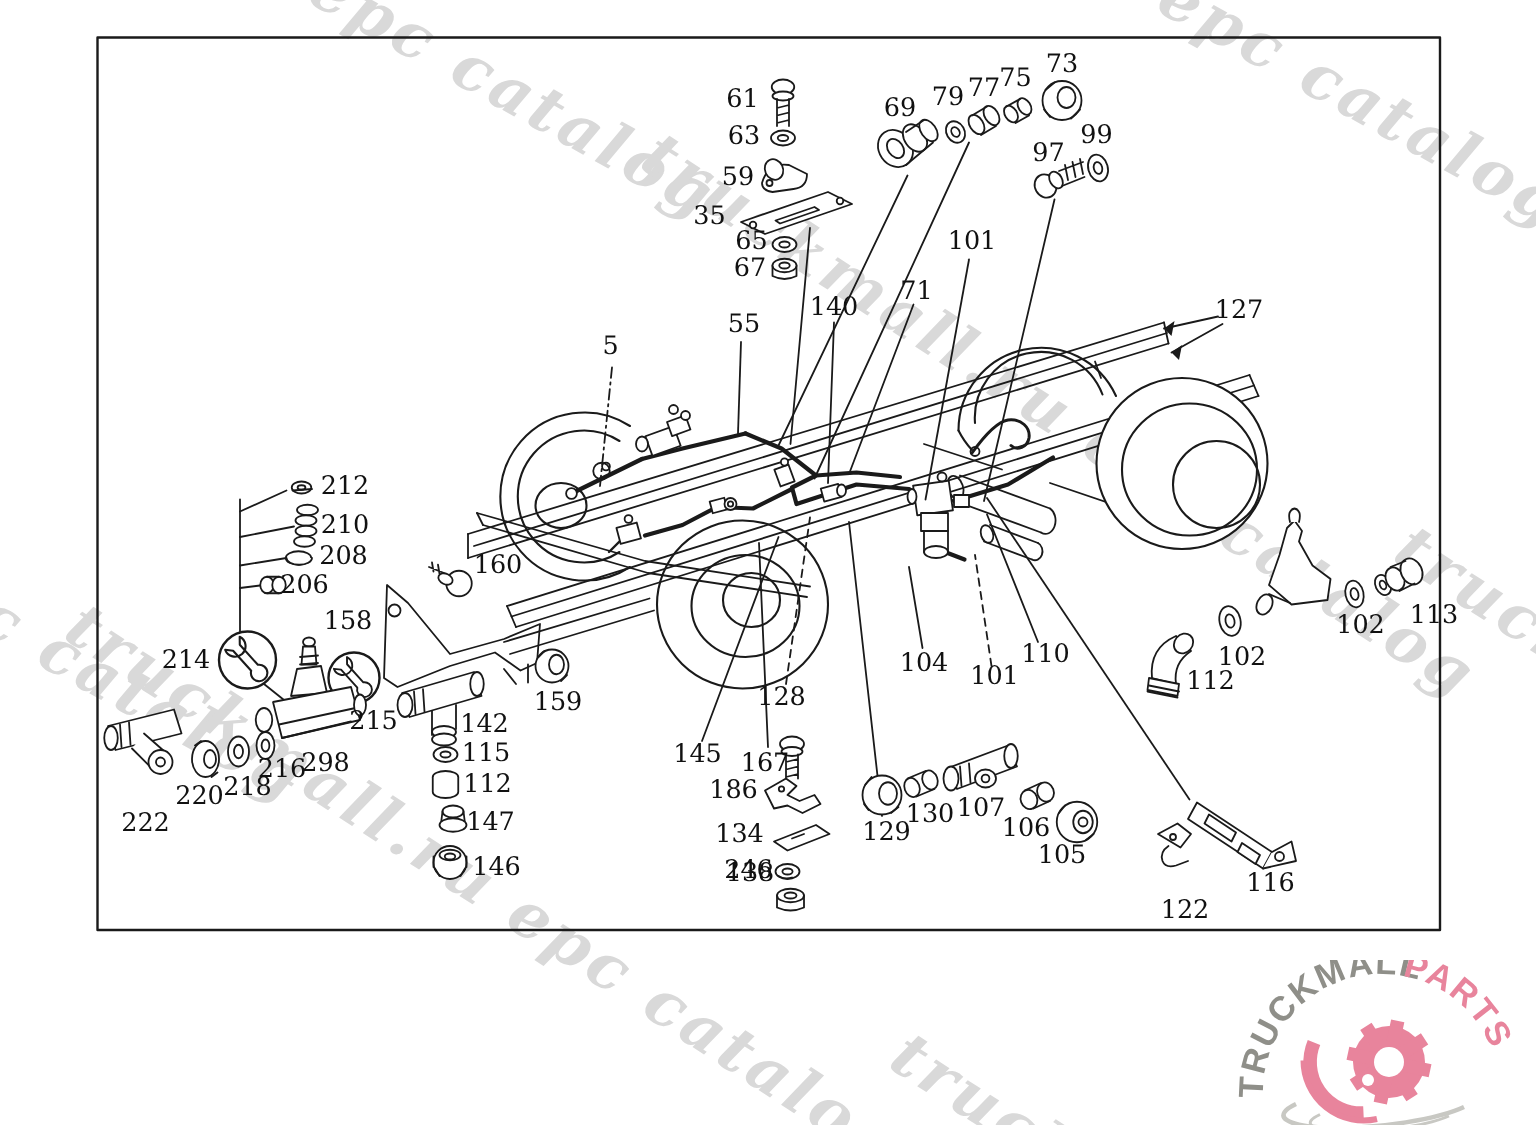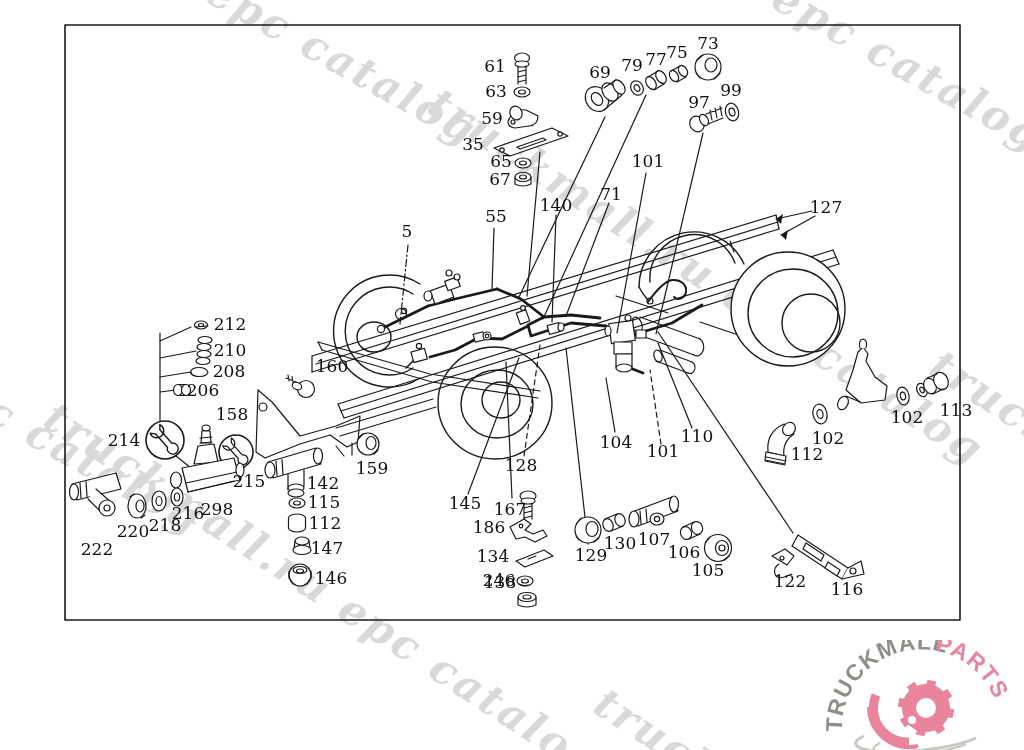--- a/index.html
+++ b/index.html
@@ -474,21 +474,21 @@
       <span class="plabel" style="left: 632px; top: 66px;">79</span>
       <span class="plabel" style="left: 656px; top: 60px;">77</span>
       <span class="plabel" style="left: 677px; top: 53px;">75</span>
       <span class="plabel" style="left: 708px; top: 44px;">73</span>
       <span class="plabel" style="left: 699px; top: 103px;">97</span>
       <span class="plabel" style="left: 731px; top: 91px;">99</span>
       <span class="plabel" style="left: 230px; top: 325px;">212</span>
       <span class="plabel" style="left: 230px; top: 351px;">210</span>
       <span class="plabel" style="left: 229px; top: 372px;">208</span>
       <span class="plabel" style="left: 203px; top: 391px;">206</span>
-      <span class="plabel" style="left: 332px; top: 367px; text-align: right;">160</span>
+      <span class="plabel" style="left: 332px; top: 378px; text-align: right;">160</span>
       <span class="plabel" style="left: 232px; top: 415px;">158</span>
       <span class="plabel" style="left: 124px; top: 441px;">214</span>
       <span class="plabel" style="left: 249px; top: 482px;">215</span>
       <span class="plabel" style="left: 372px; top: 469px;">159</span>
       <span class="plabel" style="left: 323px; top: 484px;">142</span>
       <span class="plabel" style="left: 324px; top: 503px;">115</span>
       <span class="plabel" style="left: 325px; top: 524px;">112</span>
       <span class="plabel" style="left: 327px; top: 549px;">147</span>
       <span class="plabel" style="left: 331px; top: 579px;">146</span>
       <span class="plabel" style="left: 188px; top: 514px;">216</span>
@@ -508,21 +508,21 @@
       <span class="plabel" style="left: 654px; top: 540px;">107</span>
       <span class="plabel" style="left: 684px; top: 553px;">106</span>
       <span class="plabel" style="left: 708px; top: 571px;">105</span>
       <span class="plabel" style="left: 616px; top: 443px;">104</span>
       <span class="plabel" style="left: 663px; top: 452px;">101</span>
       <span class="plabel" style="left: 697px; top: 437px;">110</span>
       <span class="plabel" style="left: 807px; top: 455px;">112</span>
       <span class="plabel" style="left: 828px; top: 439px;">102</span>
       <span class="plabel" style="left: 907px; top: 418px;">102</span>
       <span class="plabel" style="left: 938px; top: 411px; margin-left: 18px;">113</span>
-      <span class="plabel" style="left: 790px; top: 582px;">122</span>
+      <span class="plabel" style="left: 790px; top: 608px;">122</span>
       <span class="plabel" style="left: 847px; top: 590px;">116</span>
     </div>
 
   <svg id="logo" width="200" height="110" viewBox="0 0 200 110">
     <defs>
         <path id="arcpath" d="M 18,92 A 77,77 0 0 1 176,85" fill="none"></path>
       </defs>
     <g>
       <path d="M 52,55 A 34,34 0 0 0 85,102" stroke="#e8849c" stroke-width="9" fill="none"></path>
       <path d="M 45,67 A 40,40 0 0 0 94,106" stroke="#e8849c" stroke-width="4" fill="none"></path>

